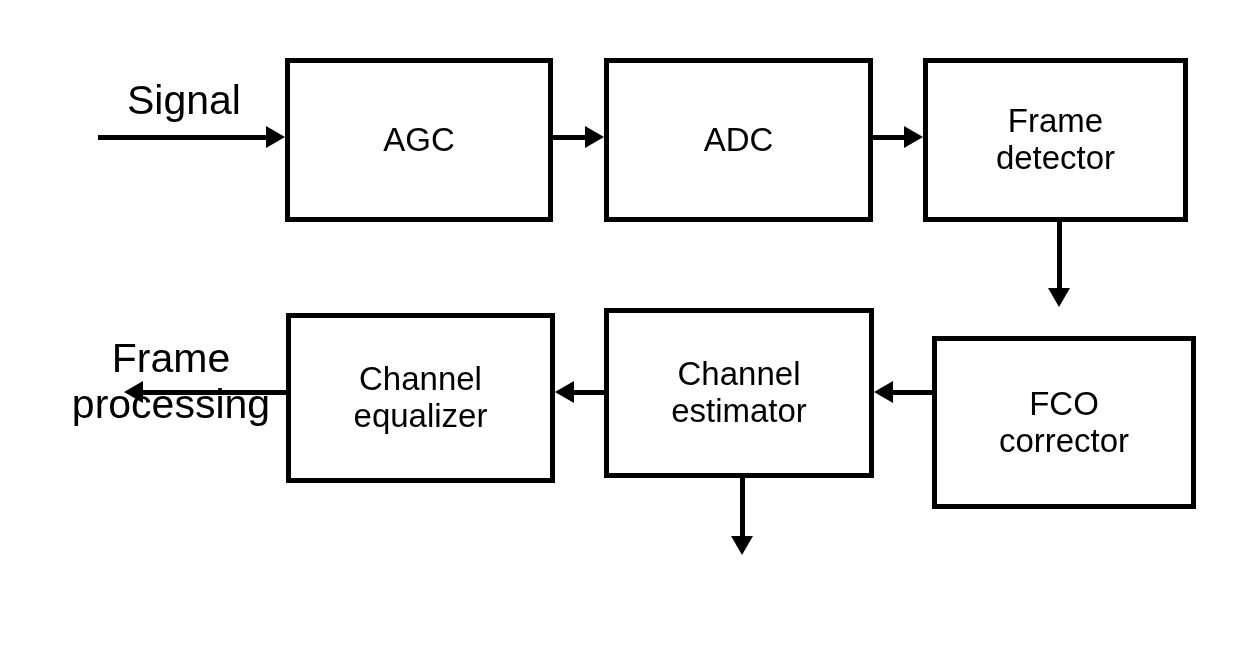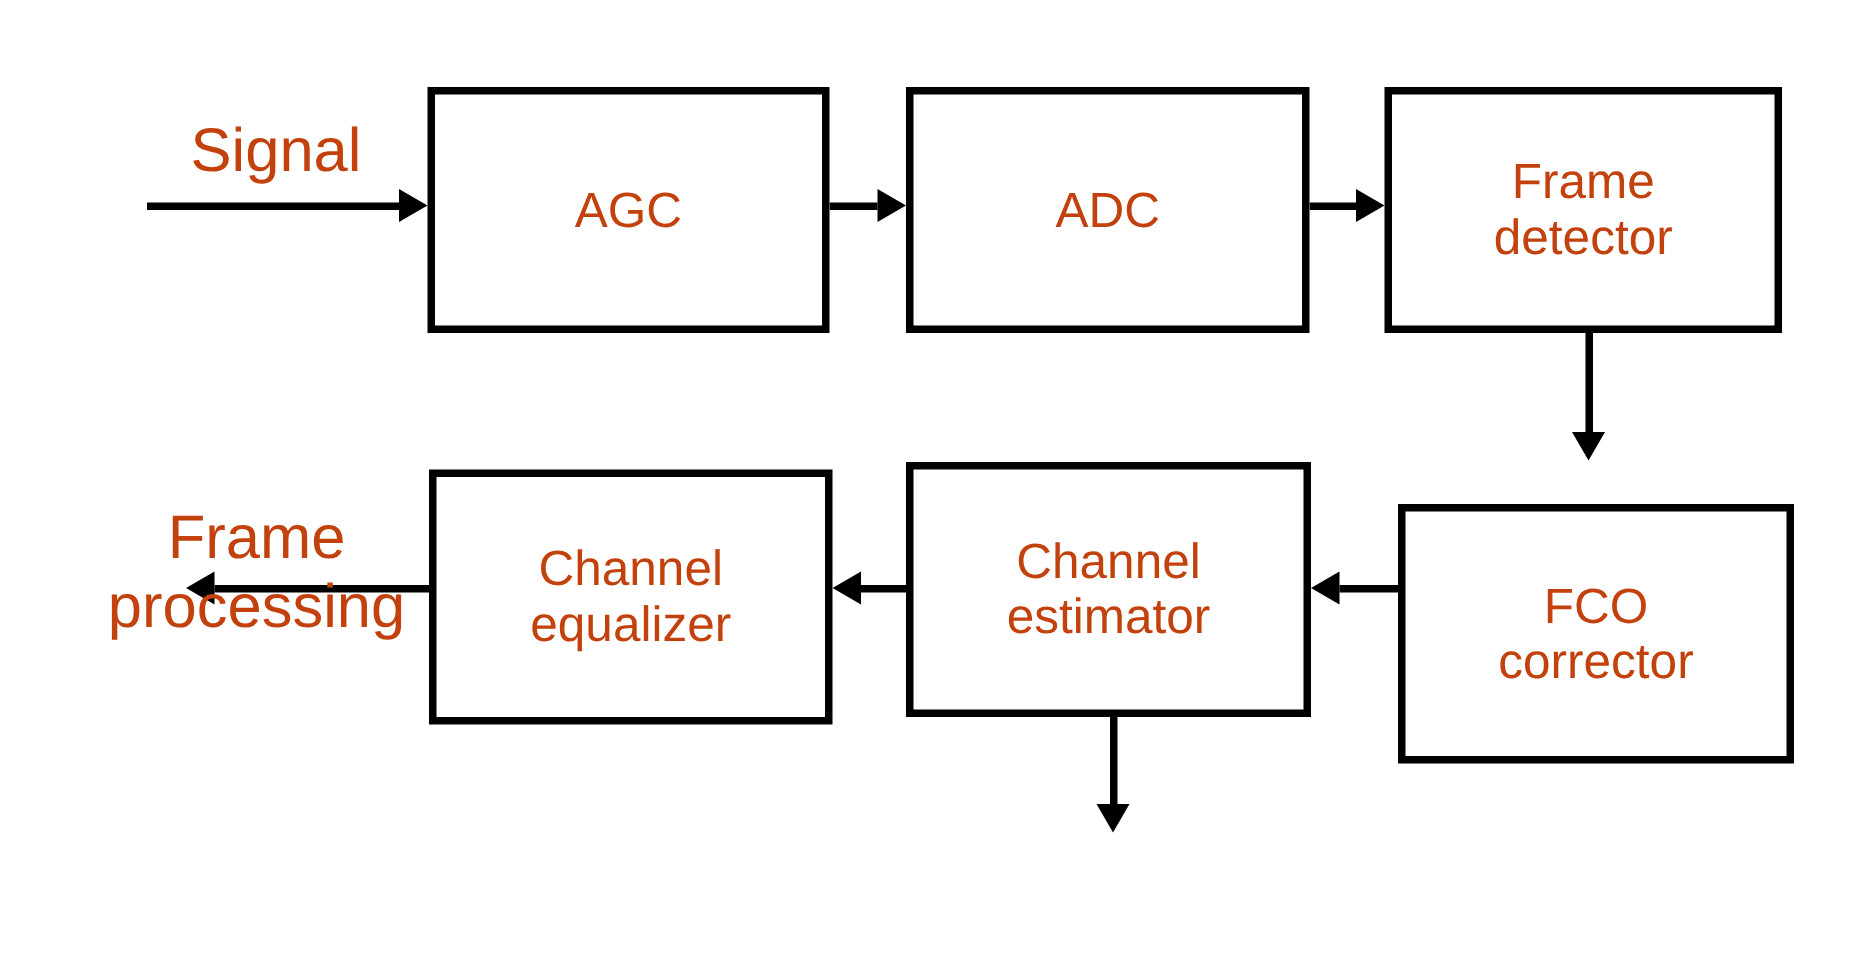--- a/index.html
+++ b/index.html
@@ -7,21 +7,21 @@
     padding: 0;
     background: #ffffff;
   }
   #canvas {
     position: relative;
     width: 1234px;
     height: 652px;
     background: #ffffff;
     overflow: hidden;
     font-family: "Liberation Sans", sans-serif;
-    color: #c2410c;
+    color: #000000;
   }
 
   
   .block {
     position: absolute;
     box-sizing: border-box;
     border: 5px solid #000000;
     background: #ffffff;
     display: flex;
     align-items: center;

